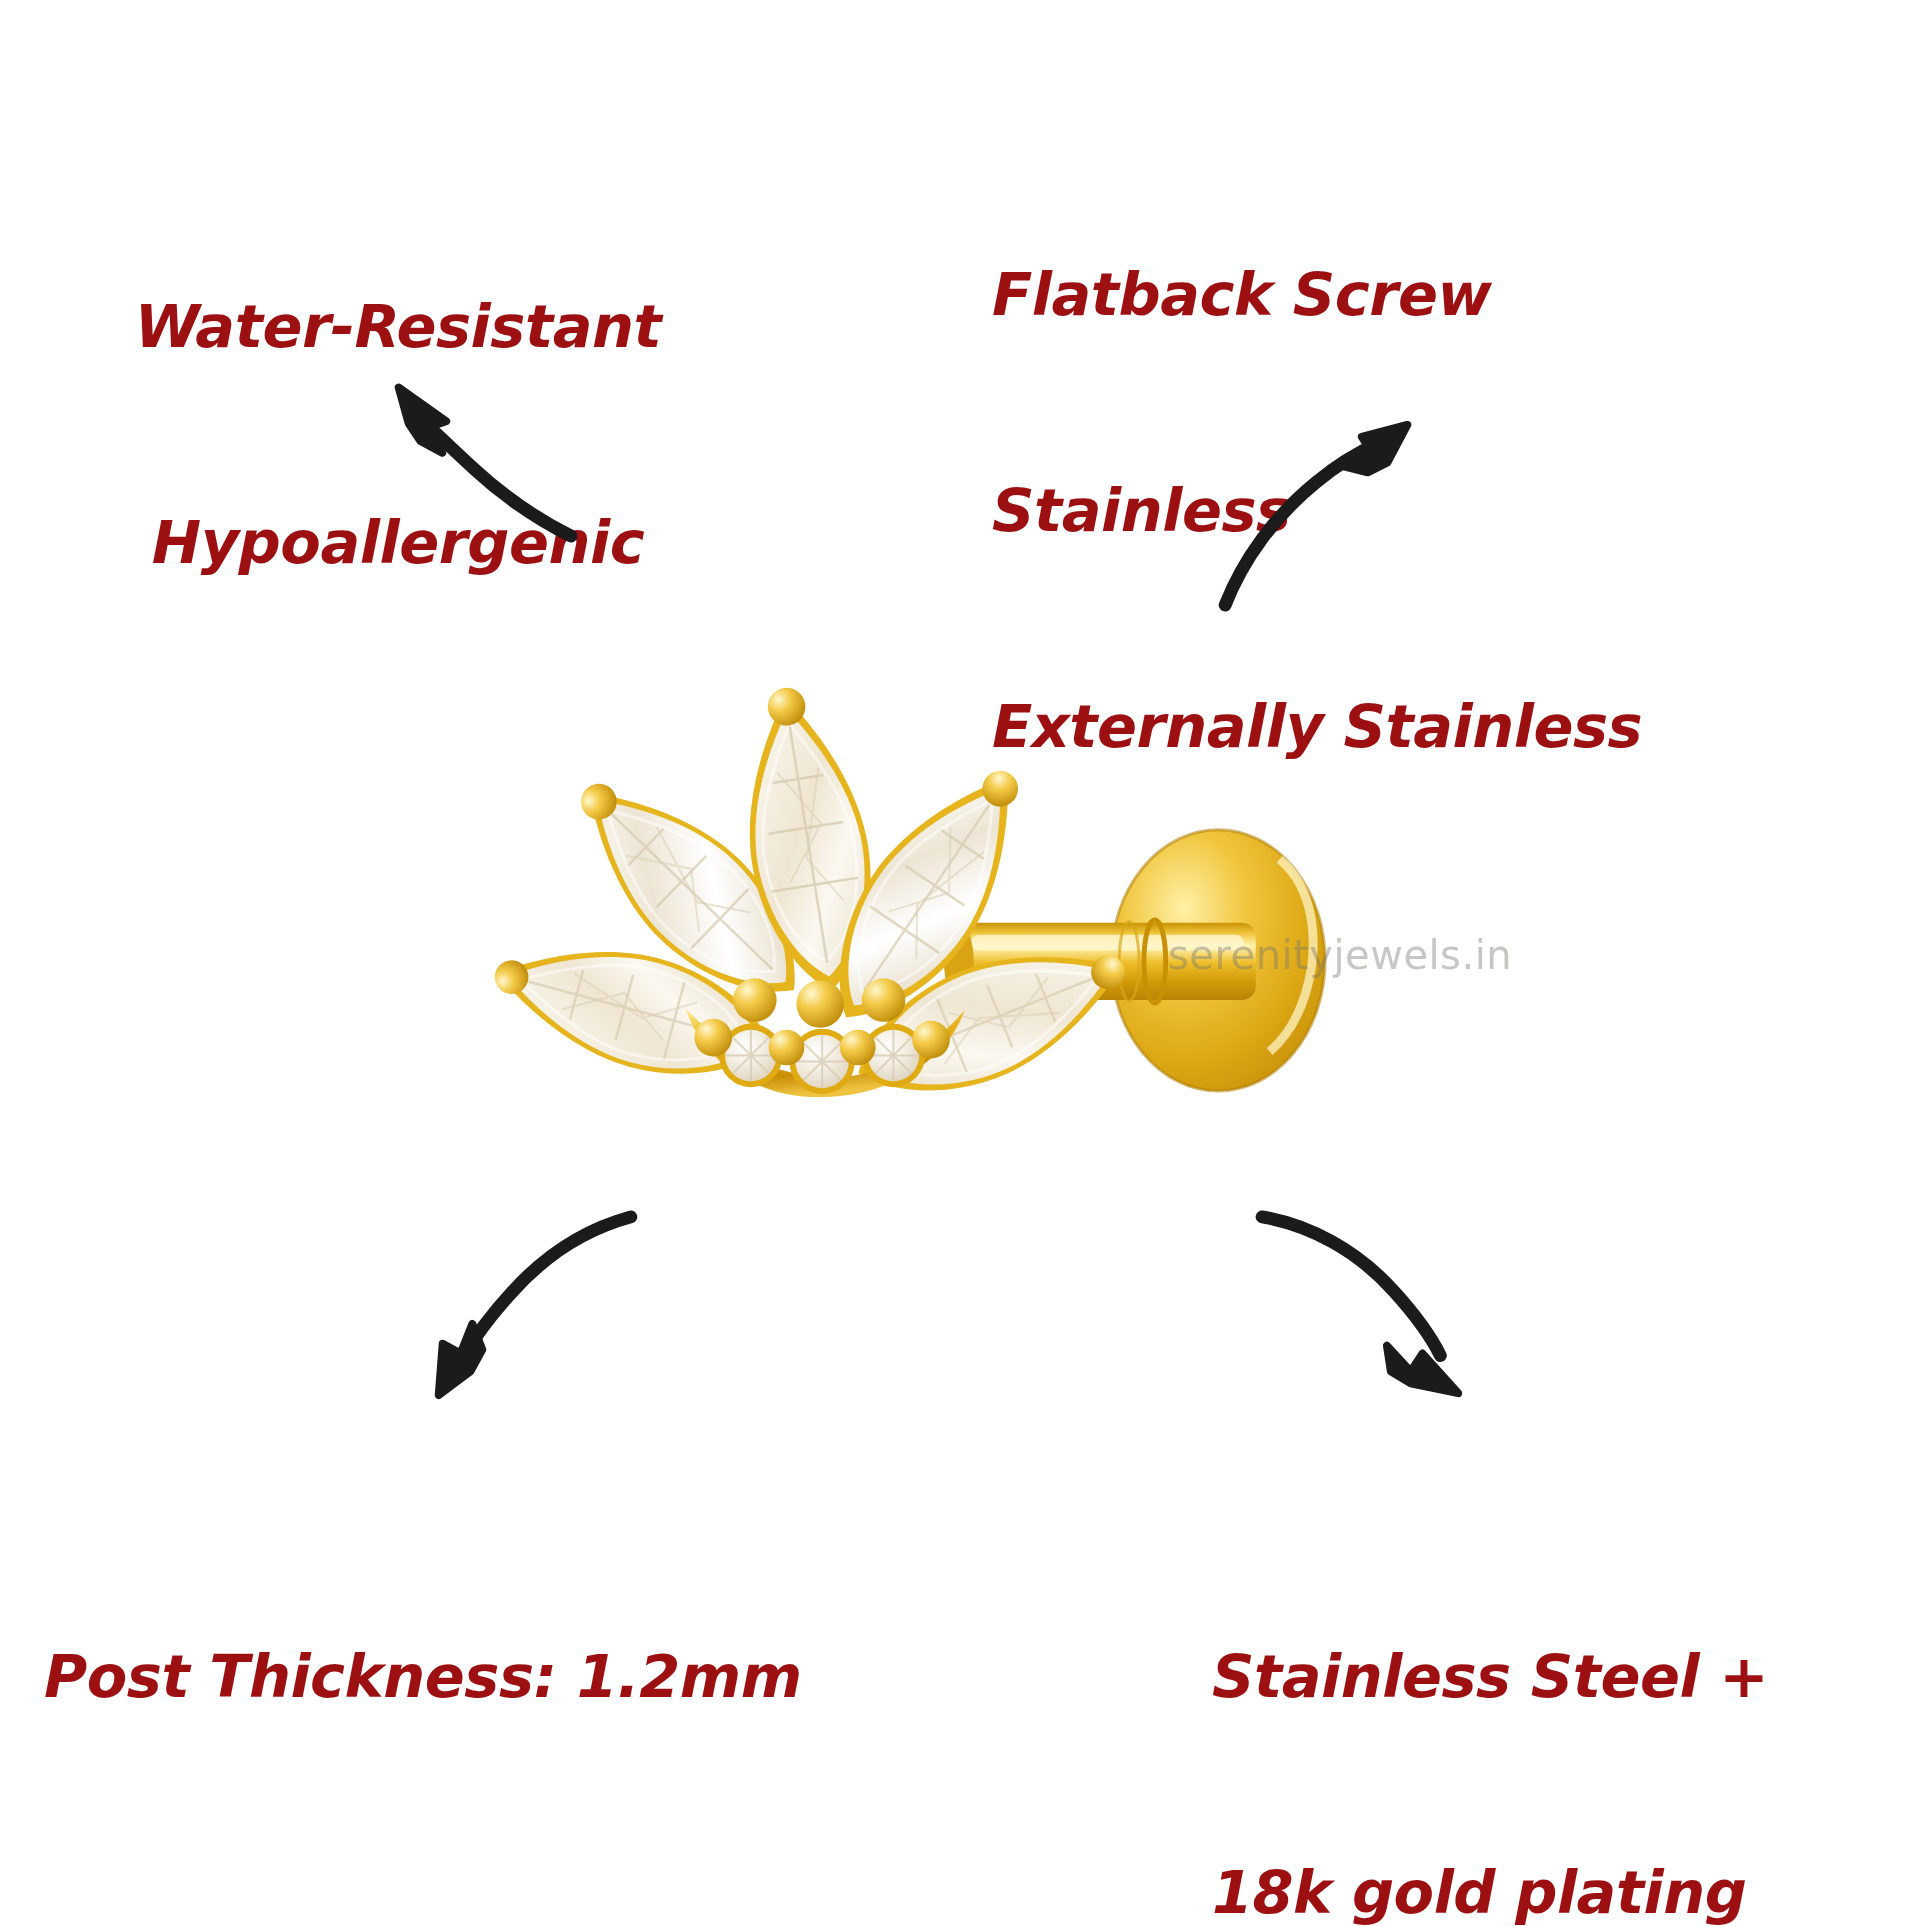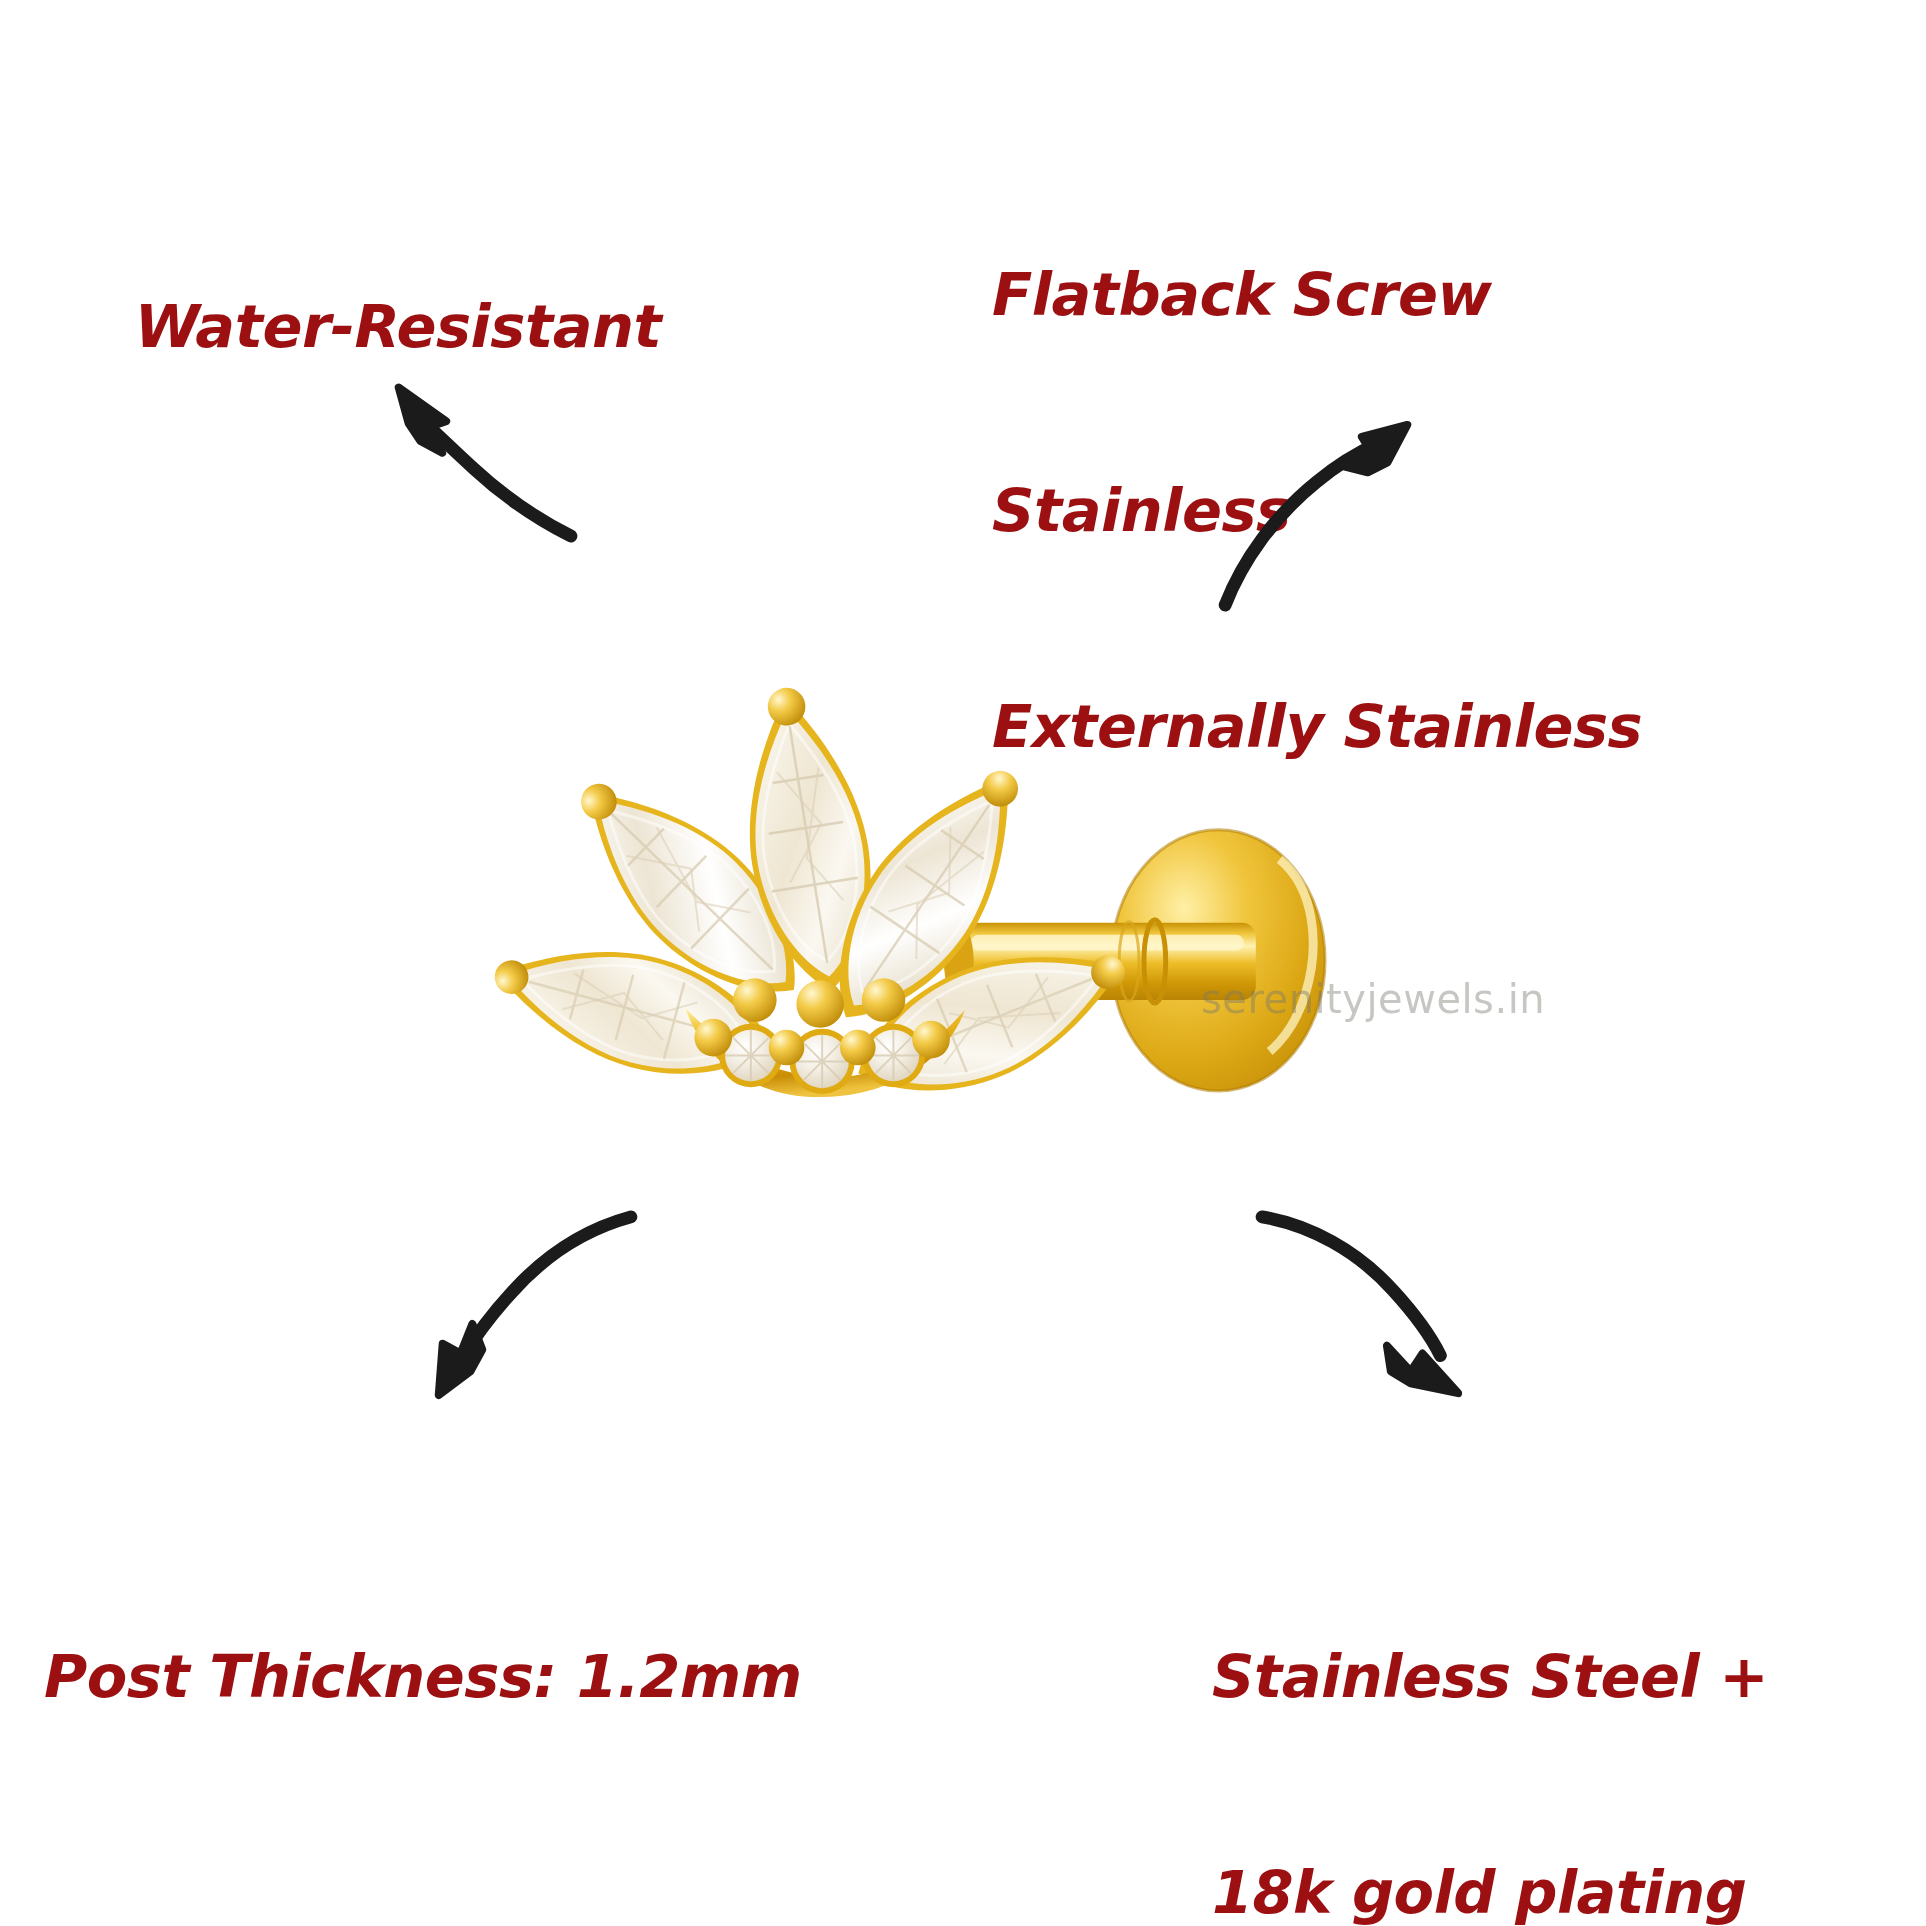--- a/index.html
+++ b/index.html
@@ -83,37 +83,37 @@
     left: 436px;
     top: 594px;
     width: 1000px;
     height: 614px;
   }
   #product-svg { display:block; width:100%; height:100%; }
 
   #watermark {
     position: absolute;
     left: 1168px;
-    top: 976px;
+    top: 932px;
     font-family: "DejaVu Sans", sans-serif;
     font-size: 40px;
     letter-spacing: 0.5px;
     color: rgba(120,120,110,0.42);
     white-space: pre;
     pointer-events: none;
-    margin-left: 33px;
   }
 </style>
 </head>
 <body>
 
 <div id="page">
 
   <div class="callout" id="callout-top-left">
     <span class="line">Water-Resistant</span>
+    <span class="line">Hypoallergenic</span>
   </div>
 
   <div class="callout" id="callout-top-right">
     <span class="line">Flatback Screw</span>
     <span class="line">Stainless</span>
     <span class="line">Externally Stainless</span>
   </div>
 
   <div class="callout" id="callout-bottom-left">
     <span class="line">Post Thickness: 1.2mm</span>

